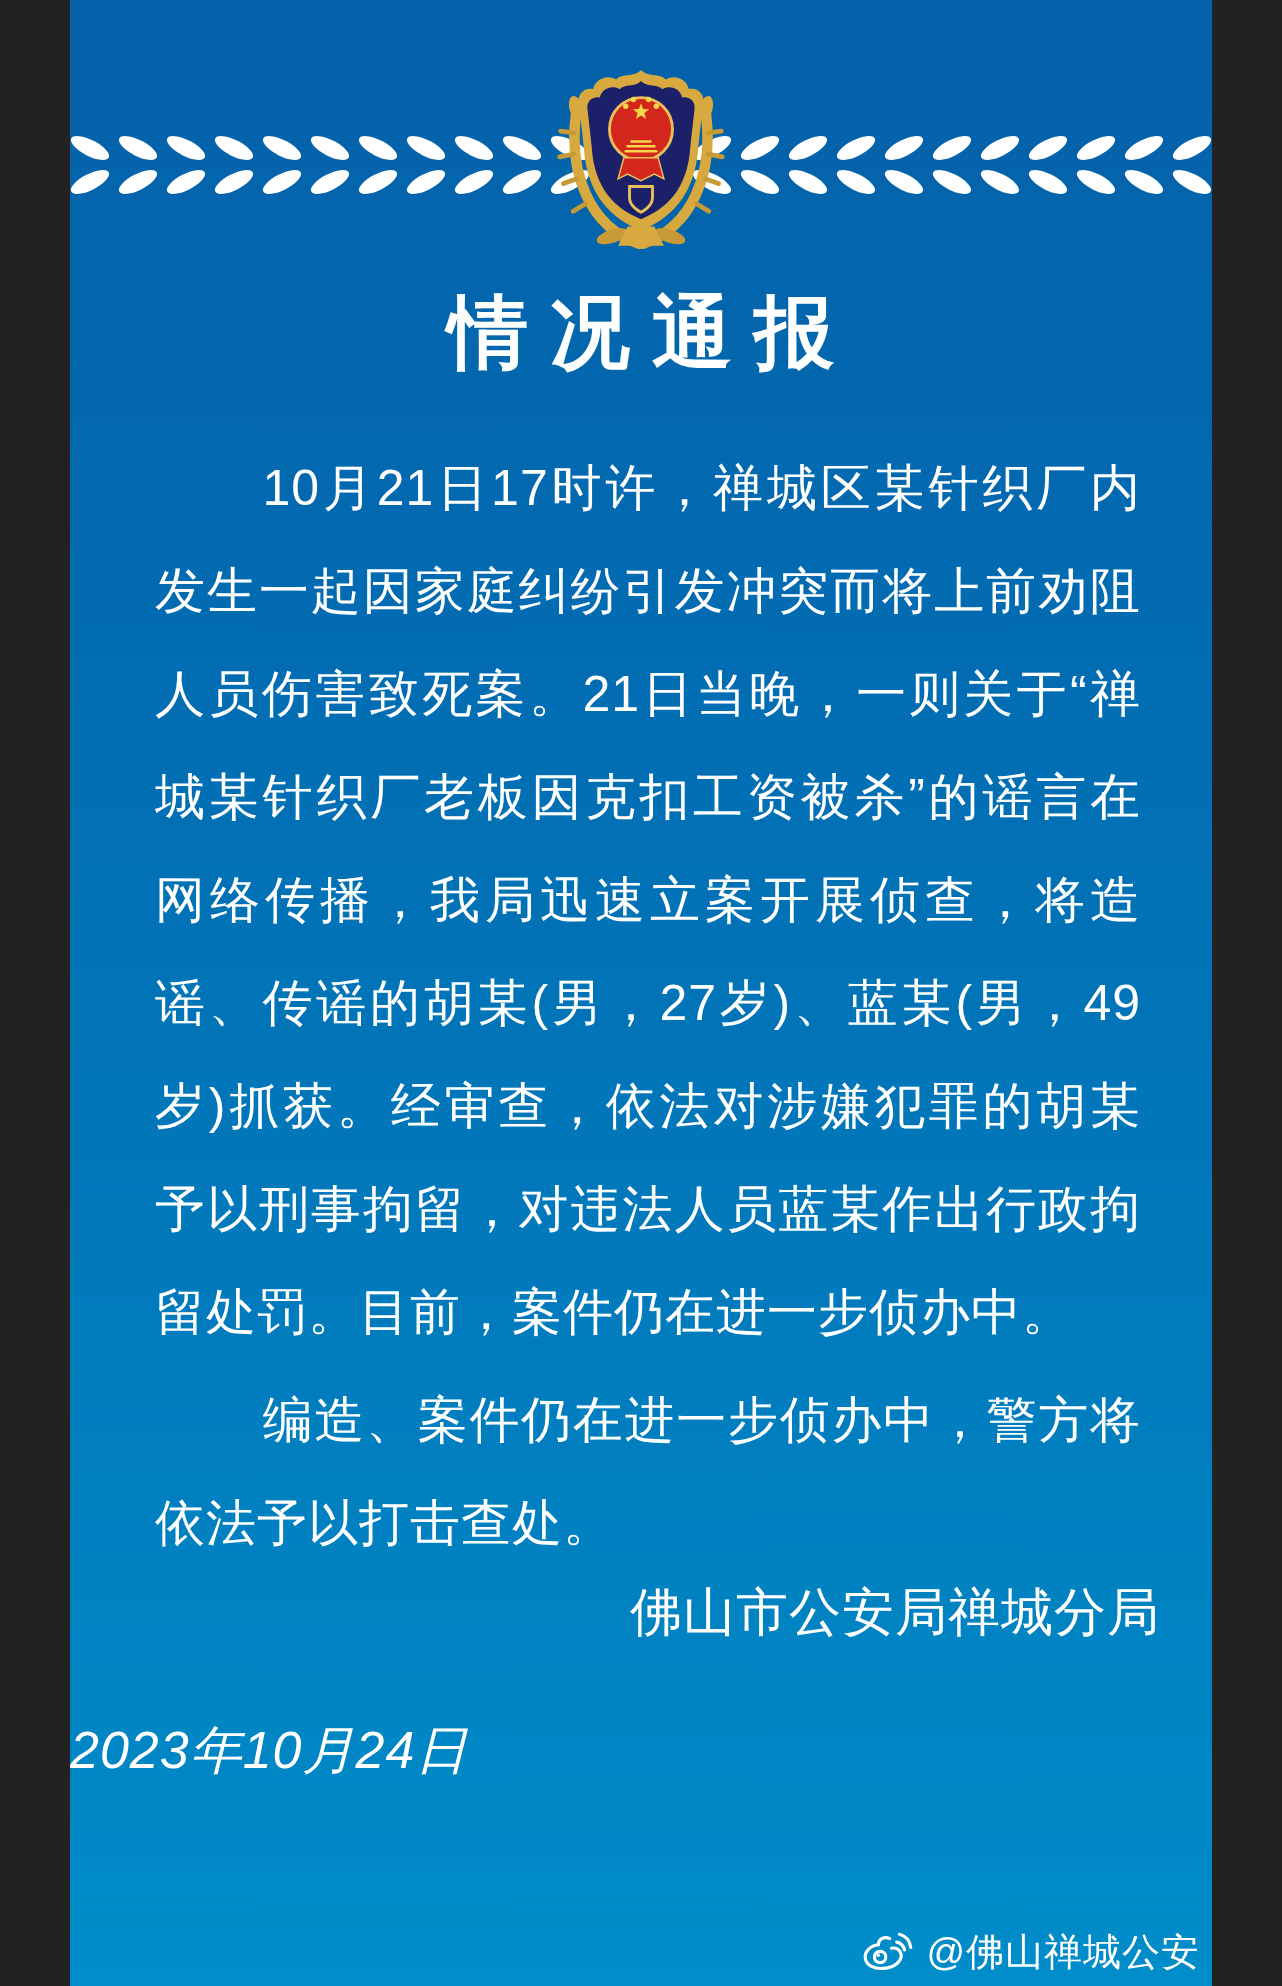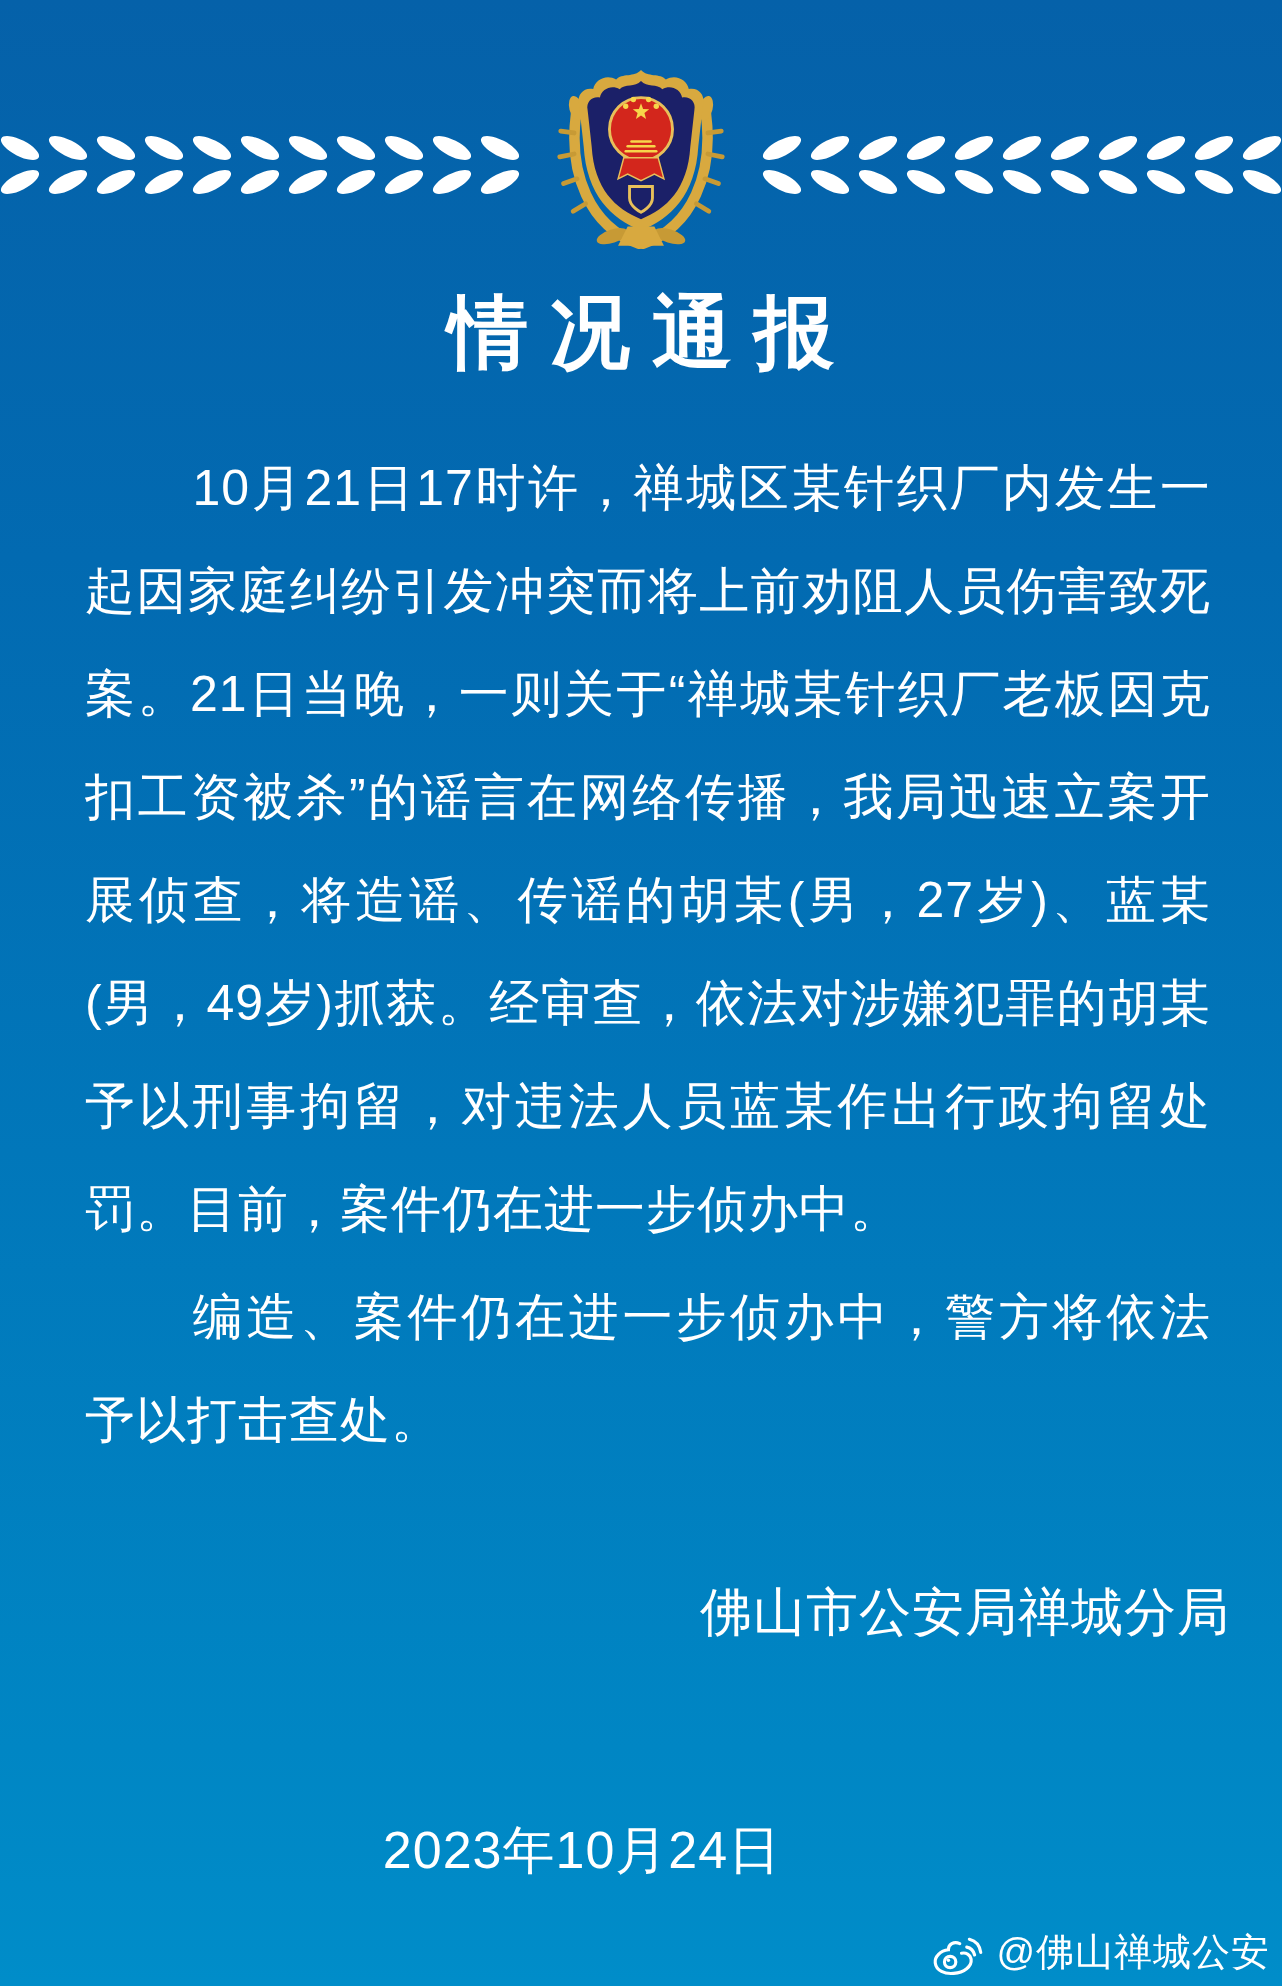--- a/index.html
+++ b/index.html
@@ -1,18 +1,18 @@
 <!DOCTYPE html>
 <html><head>
 <meta charset="utf-8">
 <style>
   html,body{margin:0;padding:0;background:#222;}
   .poster{
     position:relative;
-    width:1282px;height:1986px;
+    width:1142px;height:1986px;
     margin:0 auto;
     overflow:hidden;
     background:linear-gradient(180deg,#0561a9 0%,#026ab1 28%,#0177ba 58%,#0086c4 88%,#008dc9 100%);
     font-family:"Liberation Sans","DejaVu Sans",sans-serif;
     color:#ffffff;
   }
   .chevrons{position:absolute;top:133px;height:64px;}
   .chevrons.left{left:0;width:528px;}
   .chevrons.right{right:0;width:540px;}
   .emblem{position:absolute;top:58px;left:50%;transform:translateX(-50%);width:172px;height:192px;}
@@ -26,26 +26,26 @@
     font-size:50px;line-height:103px;
     text-align:justify;text-justify:inter-character;text-align-last:left;
     letter-spacing:1px;
   }
   .body p{margin:5px;text-indent:2.15em;}
   .signature{
     position:absolute;top:1582px;left:0;right:52px;
     text-align:right;font-size:52px;line-height:60px;letter-spacing:1px;
   }
   .date{
-    position:absolute;top:1820px;left:0;right:118px;
-    text-align:center;font-size:52px;line-height:60px;letter-spacing:1px;
+    position:absolute;top:1720px;left:0;right:118px;
+    text-align:left;font-size:52px;line-height:60px;letter-spacing:1px;font-style:italic;
   }
   .footer{
     position:absolute;right:12px;bottom:8px;
-    display:flex;align-items:flex-end;gap:10px;
+    display:flex;align-items:flex-start;gap:10px;
     font-size:38px;letter-spacing:1px;
   }
   .footer .wicon{width:56px;height:46px;flex:none;}
 </style>
 </head>
 <body>
 
 <div class="poster">
 
   <svg class="chevrons left" viewBox="0 0 528 64" xmlns="http://www.w3.org/2000/svg" aria-hidden="true">

